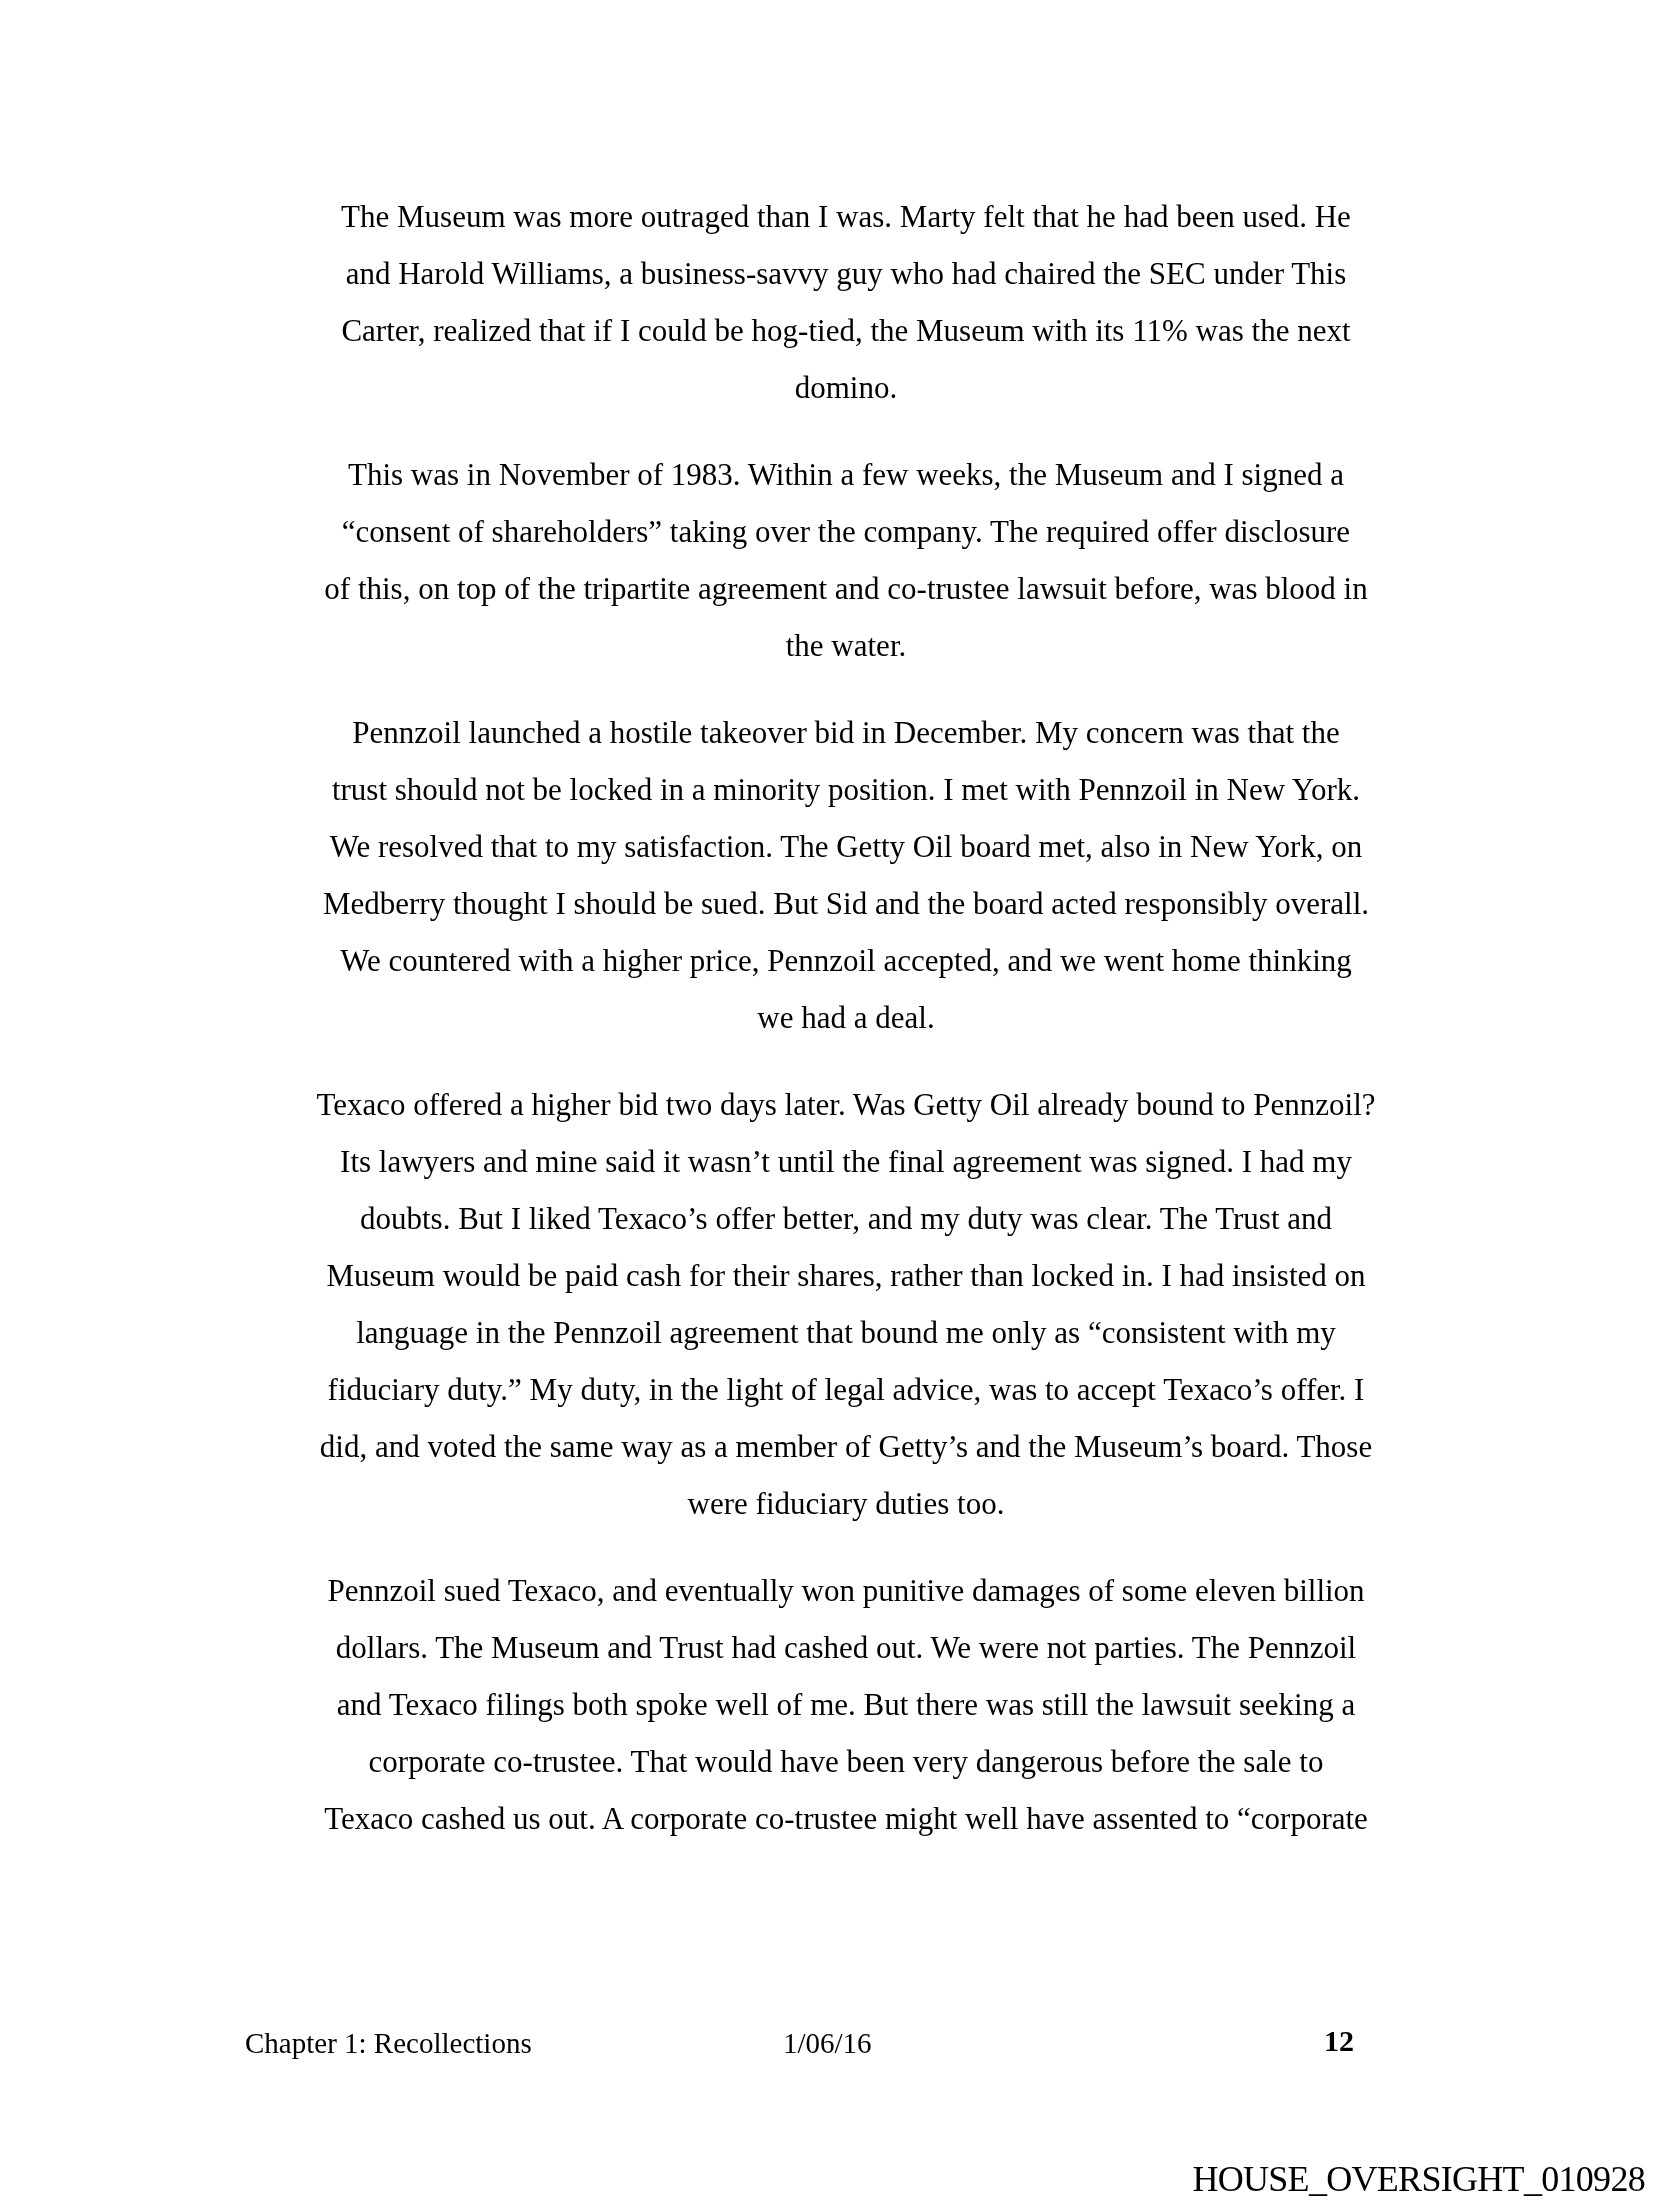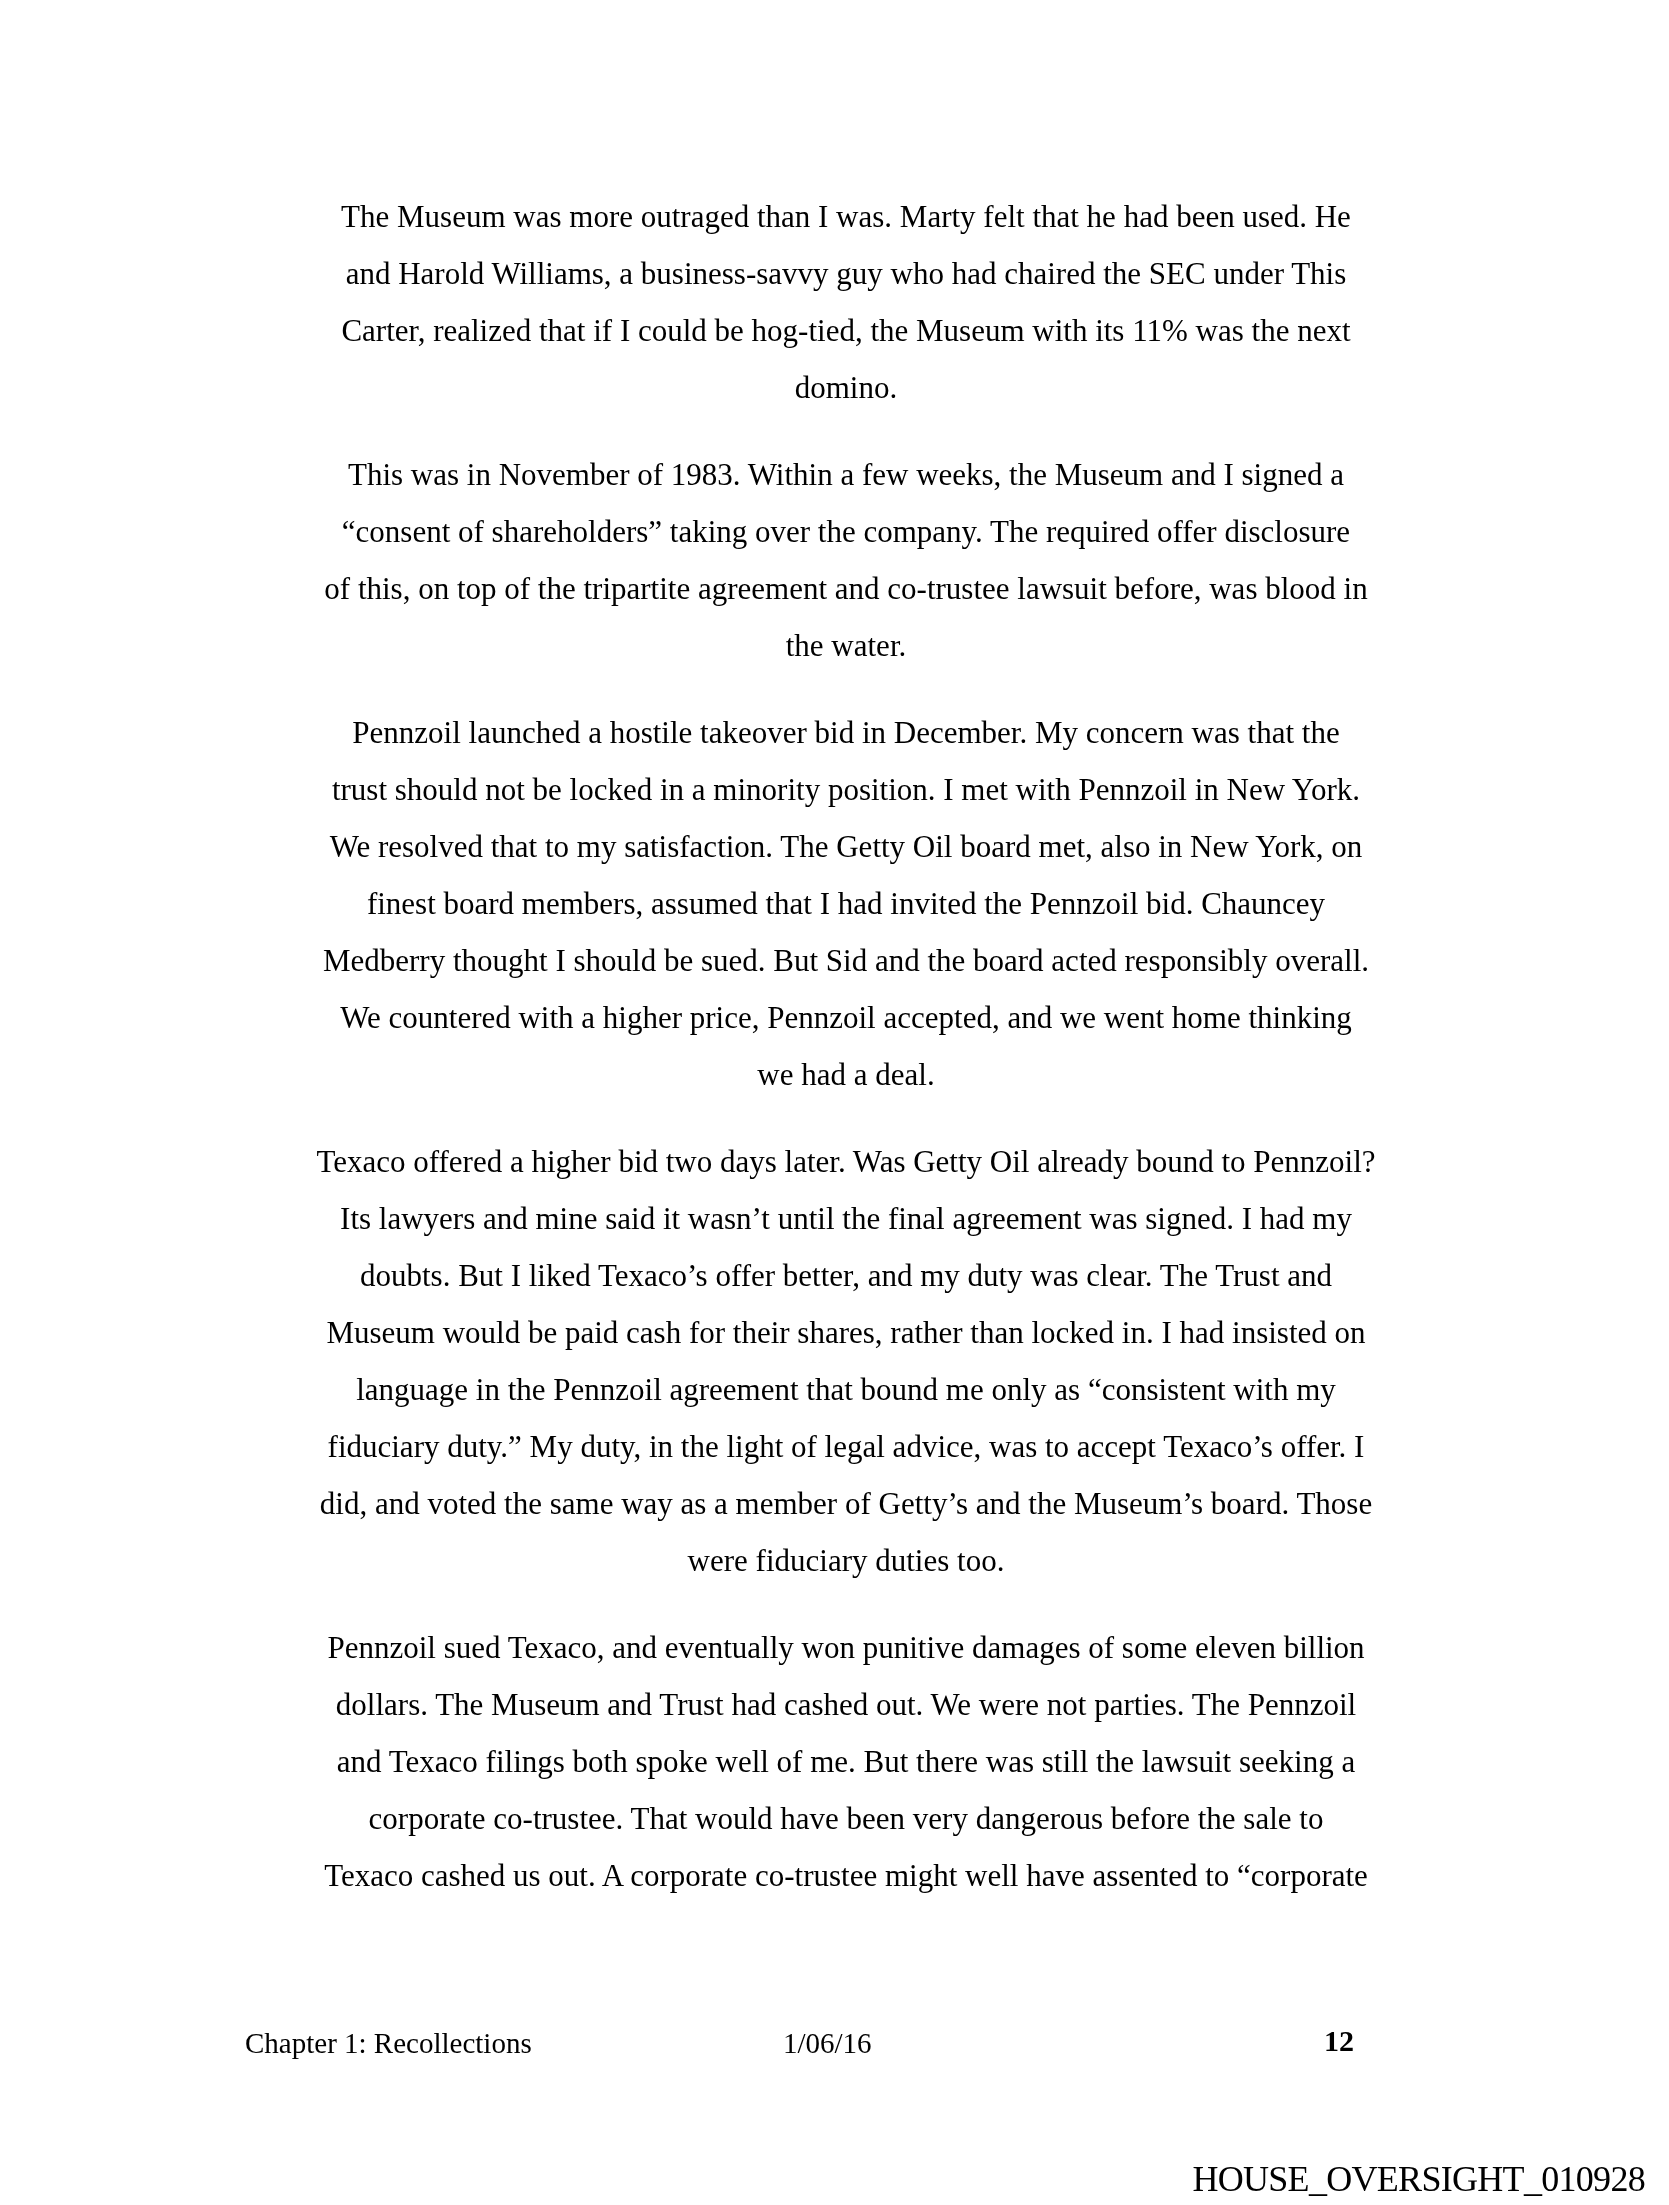--- a/index.html
+++ b/index.html
@@ -83,21 +83,20 @@
       <div class="paragraph">
         <div class="line">This was in November of 1983. Within a few weeks, the Museum and I signed a</div>
         <div class="line">“consent of shareholders” taking over the company. The required offer disclosure</div>
         <div class="line">of this, on top of the tripartite agreement and co-trustee lawsuit before, was blood in</div>
         <div class="line">the water.</div>
       </div>
       <div class="paragraph">
         <div class="line">Pennzoil launched a hostile takeover bid in December. My concern was that the</div>
         <div class="line">trust should not be locked in a minority position. I met with Pennzoil in New York.</div>
         <div class="line">We resolved that to my satisfaction. The Getty Oil board met, also in New York, on</div>
-        <div class="line">finest board members, assumed that I had invited the Pennzoil bid. Chauncey</div>
         <div class="line">Medberry thought I should be sued. But Sid and the board acted responsibly overall.</div>
         <div class="line">We countered with a higher price, Pennzoil accepted, and we went home thinking</div>
         <div class="line">we had a deal.</div>
       </div>
       <div class="paragraph">
         <div class="line">Texaco offered a higher bid two days later. Was Getty Oil already bound to Pennzoil?</div>
         <div class="line">Its lawyers and mine said it wasn’t until the final agreement was signed. I had my</div>
         <div class="line">doubts. But I liked Texaco’s offer better, and my duty was clear. The Trust and</div>
         <div class="line">Museum would be paid cash for their shares, rather than locked in. I had insisted on</div>
         <div class="line">language in the Pennzoil agreement that bound me only as “consistent with my</div>

